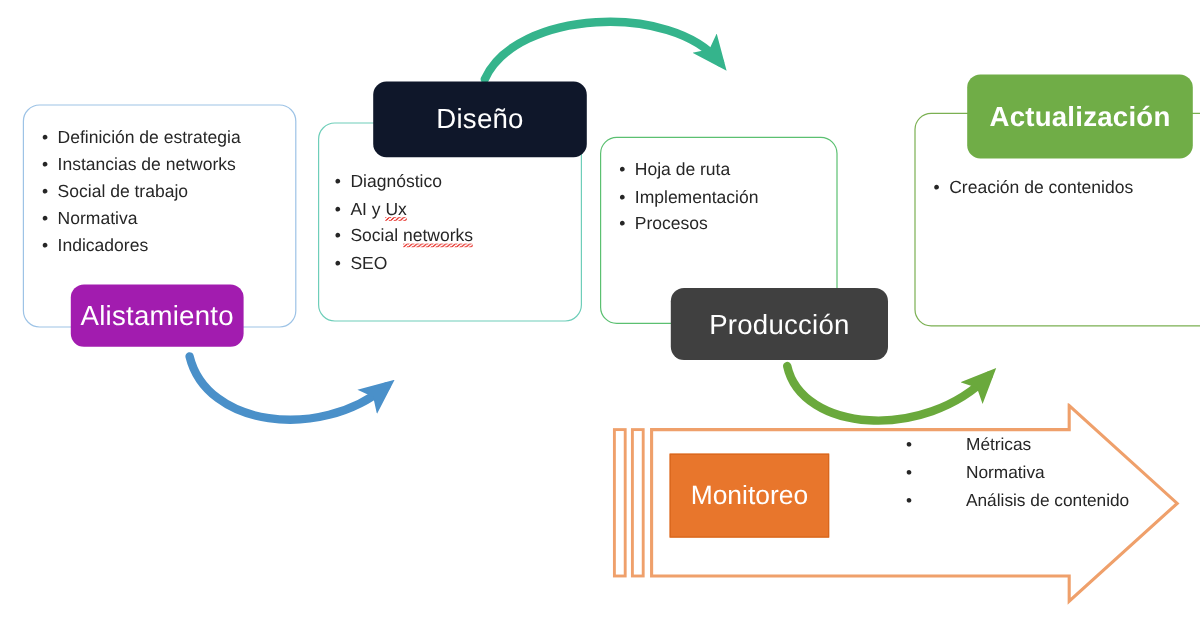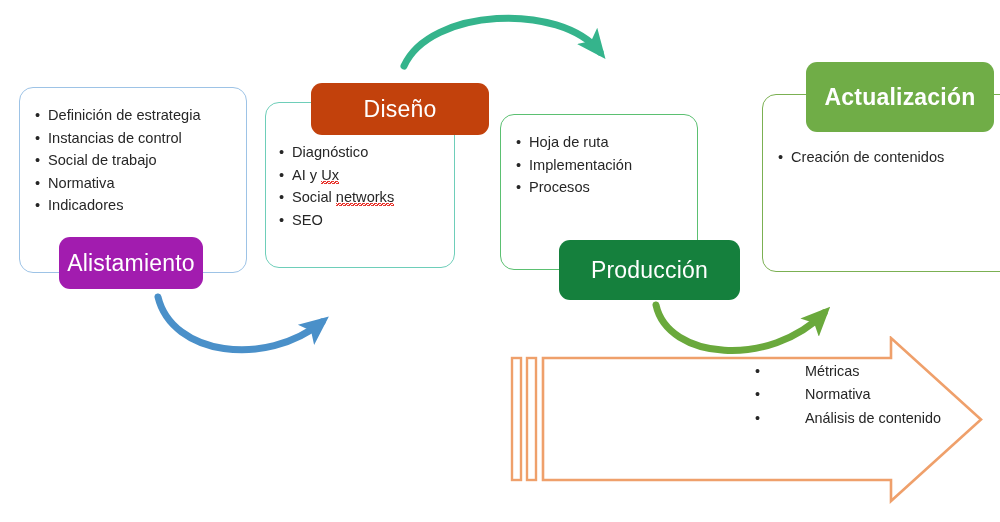--- a/index.html
+++ b/index.html
@@ -62,27 +62,27 @@
     letter-spacing:.2px;
     white-space:nowrap;
     box-sizing:border-box;
   }
 
   
   #card-alistamiento{left:19px;top:87px;width:228px;height:186px;border-color:#9DC3E6;}
   #card-alistamiento ul{padding:16px 0 0 15px;}
   #pill-alistamiento{left:59px;top:237px;width:144px;height:52px;background:#a21caf;}
 
-  #card-diseno{left:265px;top:102px;width:190px;height:166px;border-color:#6ECEB9;}
+  #card-diseno{left:265px;top:102px;width:220px;height:166px;border-color:#6ECEB9;}
   #card-diseno ul{padding:38px 0 0 13px;}
-  #pill-diseno{left:311px;top:83px;width:178px;height:52px;background:#c2410c;}
+  #pill-diseno{left:311px;top:68px;width:178px;height:63px;background:#0f172a;}
 
   #card-produccion{left:500px;top:114px;width:198px;height:156px;border-color:#5BC071;}
   #card-produccion ul{padding:16px 0 0 15px;}
-  #pill-produccion{left:559px;top:240px;width:181px;height:60px;background:#15803d;}
+  #pill-produccion{left:559px;top:240px;width:181px;height:60px;background:#404040;}
 
   #card-actualizacion{left:762px;top:94px;width:252px;height:178px;border-color:#7BB052;}
   #card-actualizacion ul{padding:52px 0 0 15px;}
   #card-actualizacion li{line-height:1.5;}
   #pill-actualizacion{left:806px;top:62px;width:188px;height:70px;background:#70AD47;font-weight:bold;}
 
   
   #monitoreo-wrap{position:absolute;left:510px;top:336px;width:480px;height:186px;}
   #chev-svg{position:absolute;left:0;top:0;}
   #monitoreo-box{
@@ -127,21 +127,21 @@
     <path d="M158,297 C172,355 265,368 322,322" fill="none" stroke="#4A90C9" stroke-width="7" stroke-linecap="round" marker-end="url(#ah-blue)"></path>
 
     <path d="M404,66 C430,8 560,2 600,52" fill="none" stroke="#35B48C" stroke-width="7" stroke-linecap="round" marker-end="url(#ah-teal)"></path>
 
     <path d="M656,305 C668,360 770,368 824,313" fill="none" stroke="#6AA93C" stroke-width="7" stroke-linecap="round" marker-end="url(#ah-green)"></path>
   </svg>
 
   <div class="card" id="card-alistamiento">
     <ul>
       <li>Definición de estrategia</li>
-      <li>Instancias de control</li>
+      <li>Instancias de networks</li>
       <li>Social de trabajo</li>
       <li>Normativa</li>
       <li>Indicadores</li>
     </ul>
   </div>
   <div class="pill" id="pill-alistamiento">
     <span>Alistamiento</span>
   </div>
 
   <div class="card" id="card-diseno">
@@ -178,20 +178,23 @@
 
   <div id="monitoreo-wrap">
     <svg id="chev-svg" width="480" height="186" viewBox="0 0 480 186">
 
       <rect x="2" y="22" width="9" height="122" fill="none" stroke="#EFA06B" stroke-width="2.4"></rect>
       <rect x="17" y="22" width="9" height="122" fill="none" stroke="#EFA06B" stroke-width="2.4"></rect>
 
       <path d="M33,22 L381,22 L381,2 L471,83.5 L381,165 L381,144 L33,144 Z" fill="none" stroke="#EFA06B" stroke-width="2.6" stroke-linejoin="miter"></path>
     </svg>
 
+    <div id="monitoreo-box">
+      <span>Monitoreo</span>
+    </div>
 
     <div id="monitoreo-list">
       <ul>
         <li>Métricas</li>
         <li>Normativa</li>
         <li>Análisis de contenido</li>
       </ul>
     </div>
   </div>
 

